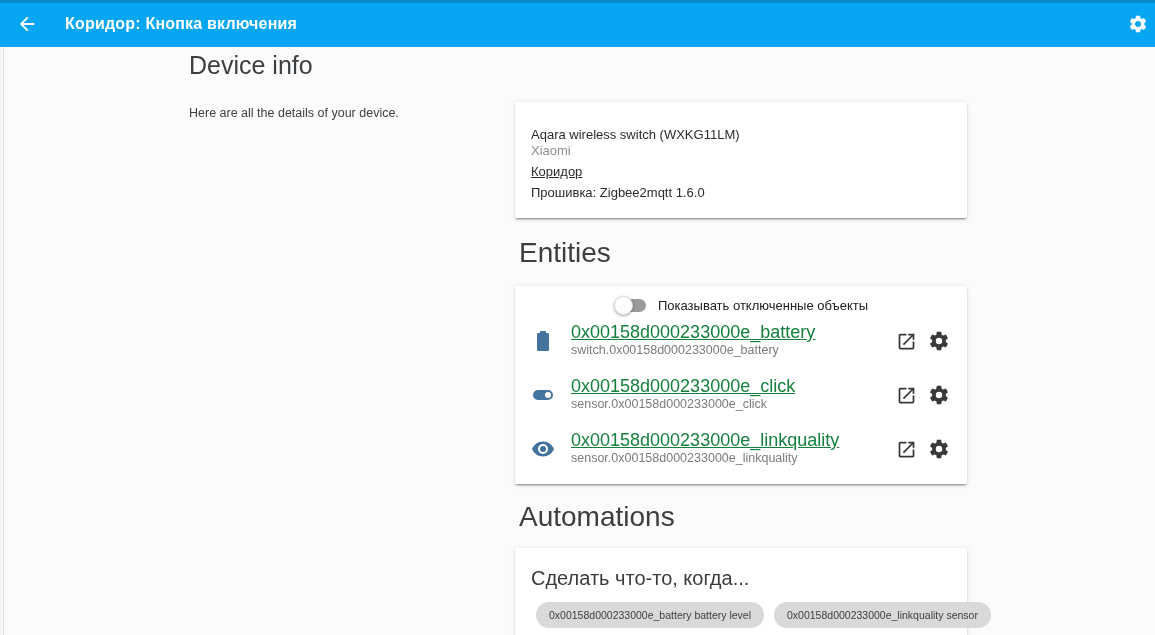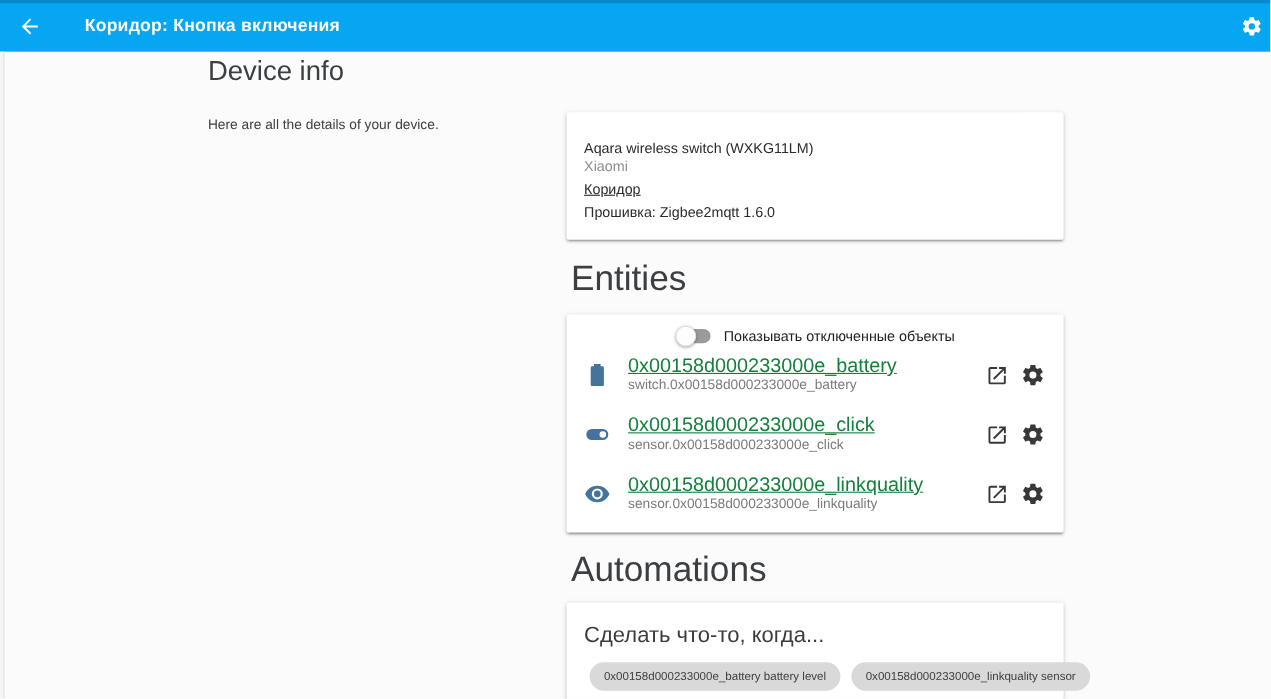--- a/index.html
+++ b/index.html
@@ -22,42 +22,42 @@
     background: rgba(0,0,0,0.16);
   }
   .icon-btn {
     width: 40px; height: 40px; border: none; background: transparent;
     display: flex; align-items: center; justify-content: center;
     cursor: pointer; padding: 0; flex: 0 0 auto;
   }
   .back-btn { margin-left: 7px; }
   .header-title {
     font-size: 16px; font-weight: bold; letter-spacing: 0.2px;
-    margin-left: 30px; white-space: nowrap;
+    margin-left: 18px; white-space: nowrap;
   }
   .header-spacer { flex: 1; }
   .header-gear { margin-right: -3px; }
   .svg-icon { display: block; }
   
   .sidebar-edge {
     position: absolute; left: 0; top: 47px; width: 4px; height: 588px;
     background: #f5f5f5; border-right: 1px solid #e2e2e2;
   }
   
   .page-title {
     position: absolute; left: 189px; top: 49px;
     font-size: 25px; font-weight: 400; color: #3c3f42; line-height: 32px;
   }
   .section-intro {
     position: absolute; left: 189px; top: 105px;
     font-size: 12.5px; color: #404040; line-height: 16px;
   }
   .section-heading {
     position: absolute; left: 519px;
-    font-size: 32px; font-weight: 400; color: #3c3f42; line-height: 28px;
+    font-size: 28px; font-weight: 400; color: #3c3f42; line-height: 28px;
   }
   .heading-entities { top: 239px; }
   .heading-automations { top: 503px; }
   
   .card {
     position: absolute; left: 515px; width: 452px; background: #fff;
     border-radius: 2px;
     box-shadow: 0 2px 2px 0 rgba(0,0,0,0.14), 0 1px 5px 0 rgba(0,0,0,0.12), 0 3px 1px -2px rgba(0,0,0,0.2);
   }
   .device-card { top: 102px; height: 116px; padding: 25px 16px 16px; }

